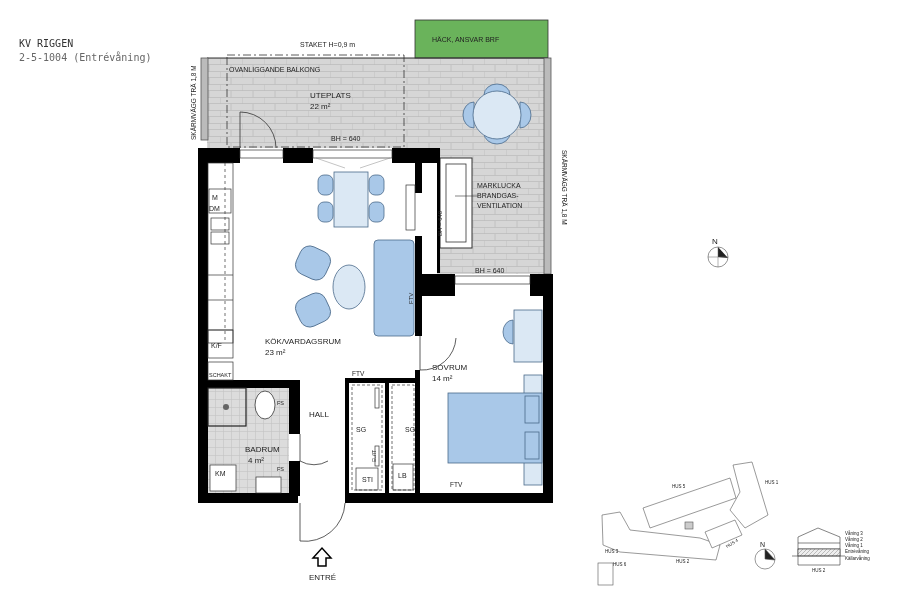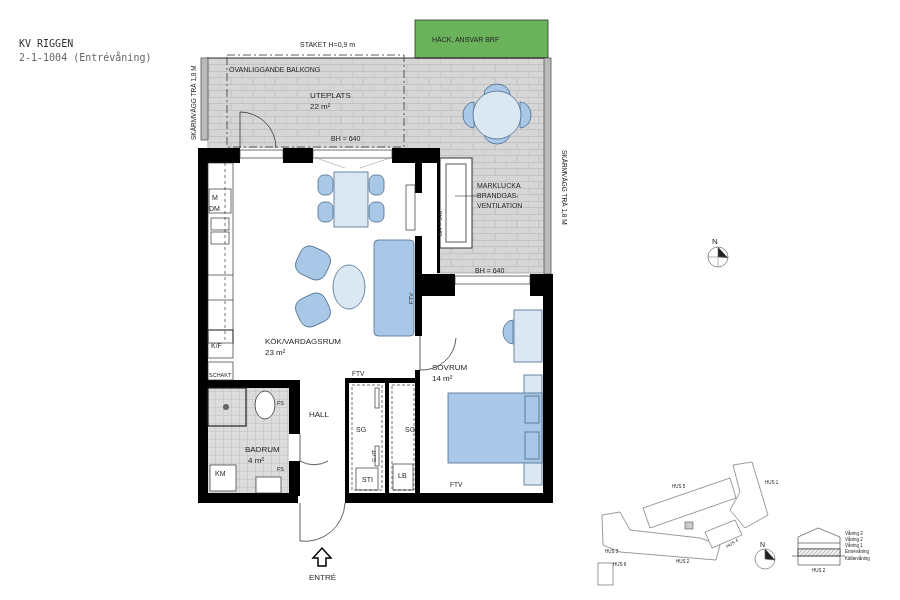--- a/index.html
+++ b/index.html
@@ -7,21 +7,21 @@
   .hdr{position:absolute;left:19px;top:14px;font-family:"DejaVu Sans Mono",monospace;font-size:10px;line-height:14px;color:#333;margin-top:23px;}
   .hdr .sub{color:#666;}
   svg{position:absolute;left:0;top:0;}
   .lbl{font-family:"Liberation Sans",sans-serif;fill:#222;}
 </style>
 </head>
 <body>
 
 <div class="hdr">
   <div>KV RIGGEN</div>
-  <div class="sub">2-1-1004 (Entrévåning)</div>
+  <div class="sub">2-5-1004 (Entrévåning)</div>
 </div>
 
 <svg width="900" height="600" viewBox="0 0 900 600">
   <defs>
     <pattern id="tiles" width="22" height="13" patternUnits="userSpaceOnUse">
       <rect width="22" height="13" fill="#d6d6d6"></rect>
       <path d="M0 12.5H22M11 0V6.5M0 6.5H22M0 6.5V13" stroke="#bdbdbd" stroke-width="0.8" fill="none"></path>
     </pattern>
     <pattern id="smalltiles" width="8" height="8" patternUnits="userSpaceOnUse">
       <rect width="8" height="8" fill="#dcdcdc"></rect>

